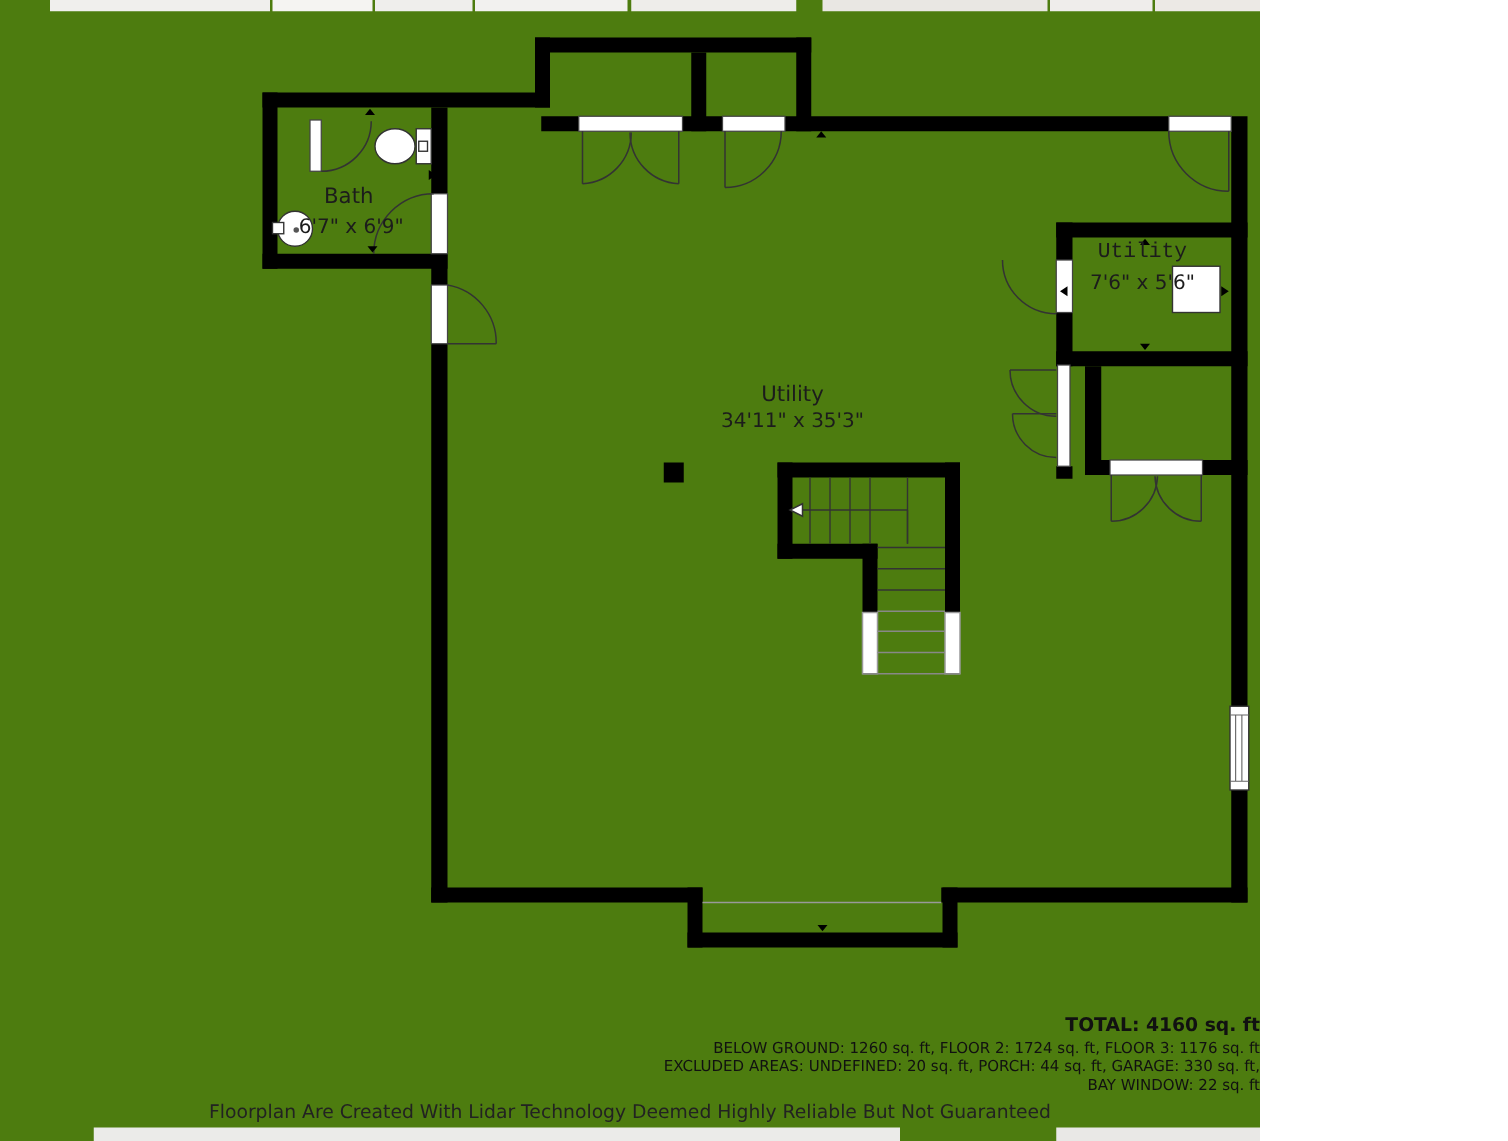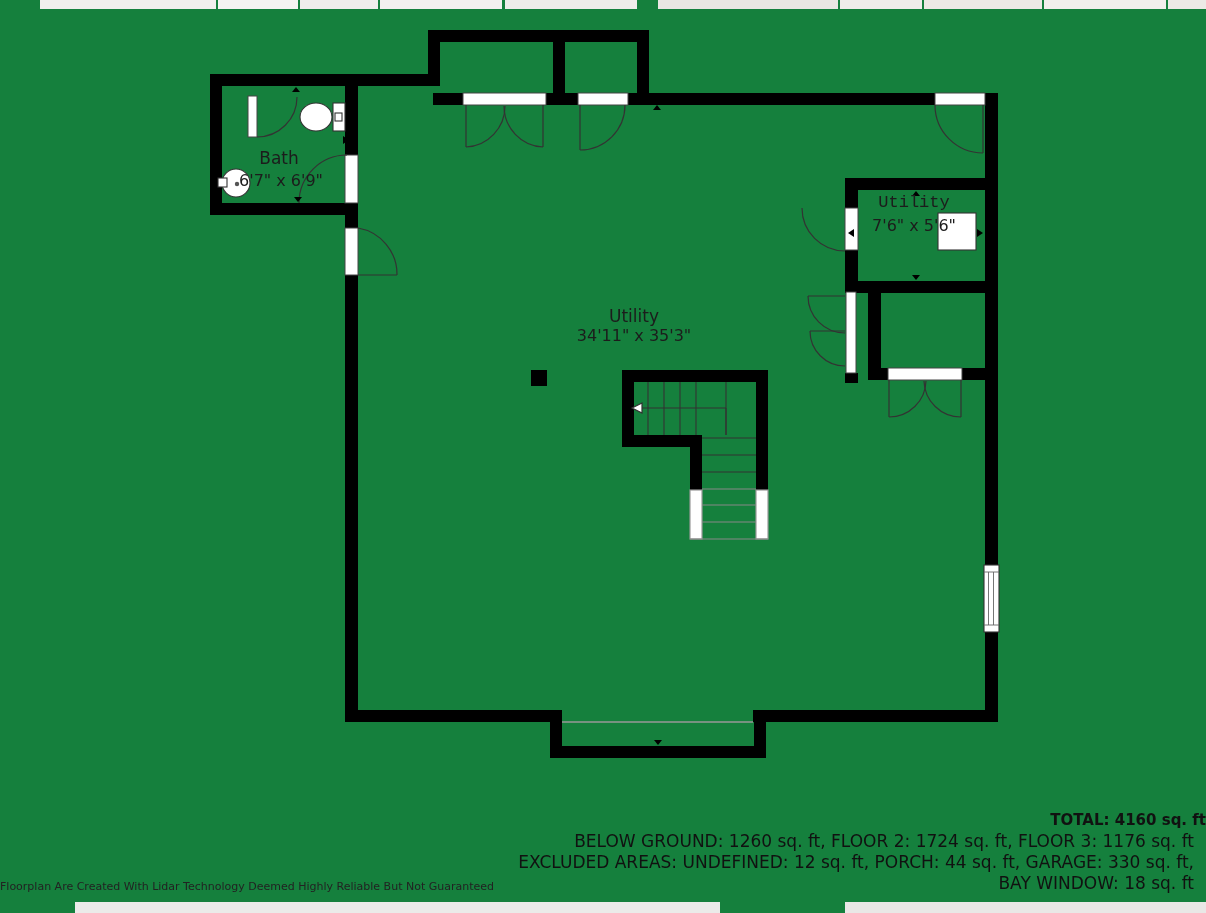--- a/index.html
+++ b/index.html
@@ -1,29 +1,29 @@
 <!DOCTYPE html>
 <html><head>
 <meta charset="utf-8">
 <style>
   html,body{margin:0;padding:0;background:#ffffff;}
-  .canvas{position:relative;width:1206px;height:913px;background:#15803d;overflow:hidden;
+  .canvas{position:relative;width:1008px;height:913px;background:#4d7c0f;overflow:hidden;
           font-family:"DejaVu Sans", sans-serif;}
   .thumb{position:absolute;height:9px;top:0;}
   .thumb.bottom{top:auto;bottom:0;height:11px;}
   svg.plan{position:absolute;left:0;top:0;}
   .room-label{position:absolute;transform:translate(-50%,-50%);white-space:nowrap;
               color:#1c1c1c;text-align:center;line-height:1.1;}
   .lbl-name{font-size:17px;}
   .lbl-dims{font-size:16px;}
   .summary{position:absolute;left:0;right:0;top:811px;text-align:right;color:#111;}
   .summary .total{font-size:15px;font-weight:700;margin:0 0 2px 0;}
-  .summary .line{font-size:17px;margin:0 12px 1px 0;}
-  .disclaimer{position:absolute;left:0;right:0;top:880px;
-              font-size:11px;color:#222;}
+  .summary .line{font-size:12px;margin:0 0 1px 0;}
+  .disclaimer{position:absolute;left:0;right:0;top:880px;text-align:center;
+              font-size:15px;color:#222;}
   .watermark{position:absolute;right:7px;top:926px;font-size:32px;color:#c9c9c9;
              letter-spacing:.5px;}
 </style>
 </head>
 <body>
 
 <div class="canvas">
 
   <div class="thumb" style="left:40px;width:176px;background:#f0efed;"></div>
   <div class="thumb" style="left:218px;width:80px;background:#f5f4f2;"></div>
@@ -179,21 +179,21 @@
 
   <div class="room-label lbl-name" style="left:914px;top:203px;font-family:Liberation Mono, monospace;">Utility</div>
   <div class="room-label lbl-dims" style="left:914px;top:226px;">7'6" x 5'6"</div>
 
   <div class="room-label lbl-name" style="left:634px;top:316px;">Utility</div>
   <div class="room-label lbl-dims" style="left:634px;top:336px;">34'11" x 35'3"</div>
 
   <div class="summary">
     <div class="total">TOTAL: 4160 sq. ft</div>
     <div class="line">BELOW GROUND: 1260 sq. ft, FLOOR 2: 1724 sq. ft, FLOOR 3: 1176 sq. ft</div>
-    <div class="line">EXCLUDED AREAS: UNDEFINED: 12 sq. ft, PORCH: 44 sq. ft, GARAGE: 330 sq. ft,</div>
-    <div class="line">BAY WINDOW: 18 sq. ft</div>
+    <div class="line">EXCLUDED AREAS: UNDEFINED: 20 sq. ft, PORCH: 44 sq. ft, GARAGE: 330 sq. ft,</div>
+    <div class="line">BAY WINDOW: 22 sq. ft</div>
   </div>
 
   <div class="disclaimer">Floorplan Are Created With Lidar Technology Deemed Highly Reliable But Not Guaranteed</div>
 
   <div class="watermark">OneKey MLS</div>
 
 </div>
 
 </body></html>

